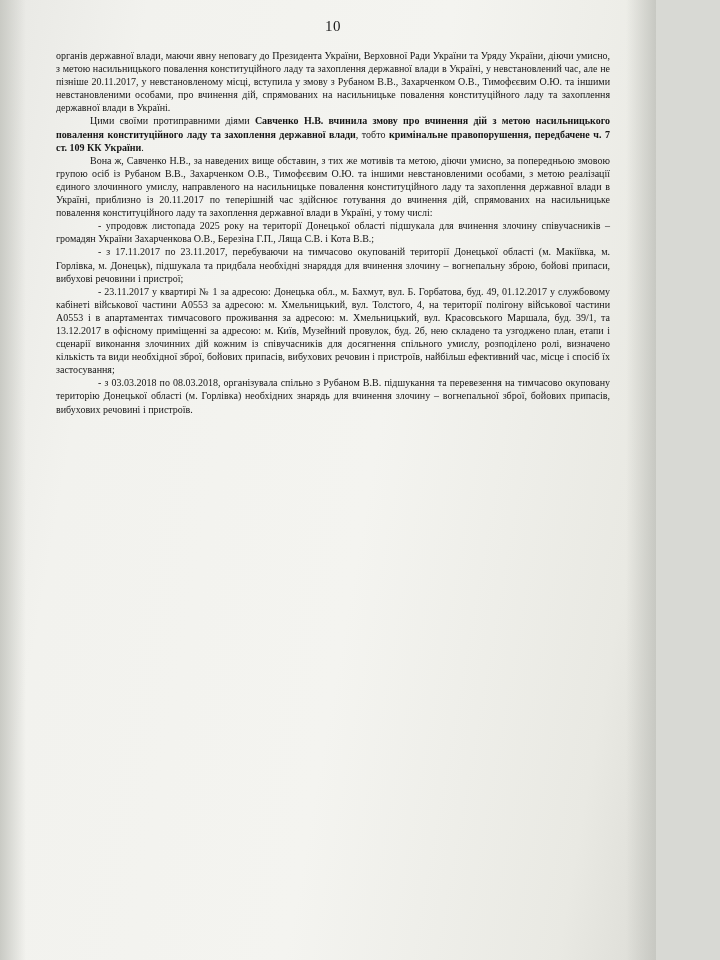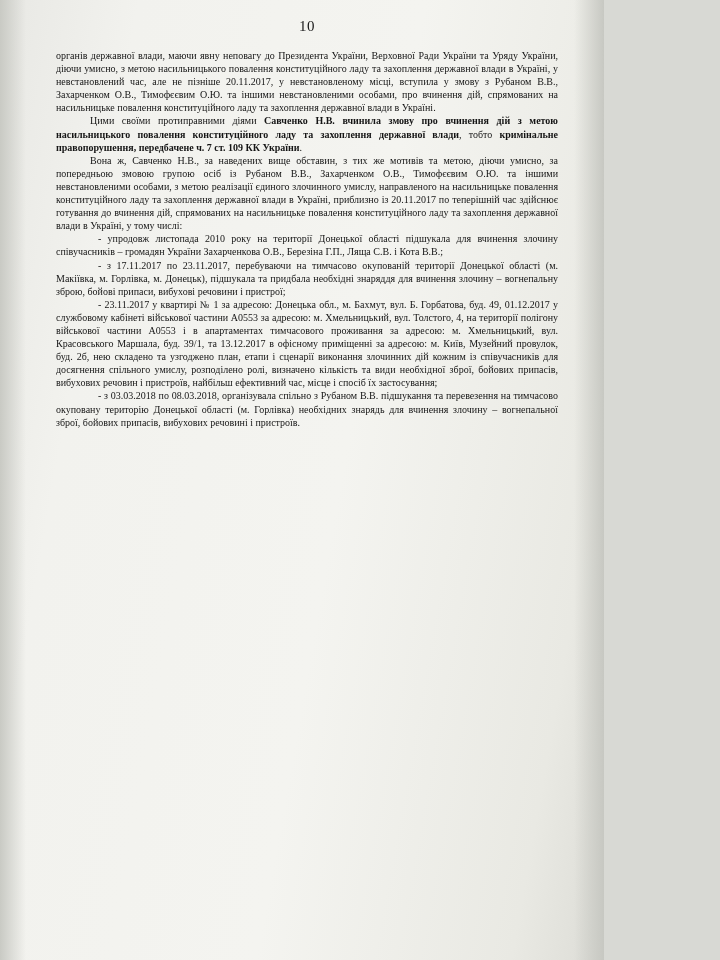--- a/index.html
+++ b/index.html
@@ -8,21 +8,21 @@
   }
   body {
     width: 720px;
     height: 960px;
     background: #d8d9d4;
     font-family: "Liberation Serif", serif;
     overflow: hidden;
   }
   .page {
     position: relative;
-    width: 604px;
+    width: 656px;
     height: 960px;
     background: linear-gradient(100deg, #e8e8e4 0%, #f2f2ee 18%, #f4f4f0 55%, #e9e9e3 88%, #dcdcd6 100%);
     box-sizing: border-box;
     padding: 18px 46px 10px 56px;
   }
   
   .page:before {
     content: "";
     position: absolute;
     left: 0; top: 0; bottom: 0;
@@ -73,19 +73,19 @@
 <body>
 
 <div class="page">
 
   <div class="page-number">10</div>
 
   <div class="body-text">
       <p><span>органів державної влади, маючи явну неповагу до Президента України, Верховної Ради України та Уряду України, діючи умисно, з метою насильницького повалення конституційного ладу та захоплення державної влади в Україні, у невстановлений час, але не пізніше 20.11.2017, у невстановленому місці, вступила у змову з Рубаном В.В., Захарченком О.В., Тимофєєвим О.Ю. та іншими невстановленими особами, про вчинення дій, спрямованих на насильницьке повалення конституційного ладу та захоплення державної влади в Україні.</span></p>
       <p class="indent"><span>Цими своїми протиправними діями </span><span class="b">Савченко Н.В. вчинила змову про вчинення дій з метою насильницького повалення конституційного ладу та захоплення державної влади</span><span>, тобто </span><span class="b">кримінальне правопорушення, передбачене ч. 7 ст. 109 КК України</span><span>.</span></p>
       <p class="indent"><span>Вона ж, Савченко Н.В., за наведених вище обставин, з тих же мотивів та метою, діючи умисно, за попередньою змовою групою осіб із Рубаном В.В., Захарченком О.В., Тимофєєвим О.Ю. та іншими невстановленими особами, з метою реалізації єдиного злочинного умислу, направленого на насильницьке повалення конституційного ладу та захоплення державної влади в Україні, приблизно із 20.11.2017 по теперішній час здійснює готування до вчинення дій, спрямованих на насильницьке повалення конституційного ладу та захоплення державної влади в Україні, у тому числі:</span></p>
-      <p class="dash-indent"><span>- упродовж листопада 2010 року на території Донецької області підшукала для вчинення злочину співучасників – громадян України Захарченкова О.В., Березіна Г.П., Ляща С.В. і Кота В.В.;</span></p>
+      <p class="dash-indent"><span>- упродовж листопада 2025 року на території Донецької області підшукала для вчинення злочину співучасників – громадян України Захарченкова О.В., Березіна Г.П., Ляща С.В. і Кота В.В.;</span></p>
       <p class="dash-indent"><span>- з 17.11.2017 по 23.11.2017, перебуваючи на тимчасово окупованій території Донецької області (м. Макіївка, м. Горлівка, м. Донецьк), підшукала та придбала необхідні знаряддя для вчинення злочину – вогнепальну зброю, бойові припаси, вибухові речовини і пристрої;</span></p>
       <p class="dash-indent"><span>- 23.11.2017 у квартирі № 1 за адресою: Донецька обл., м. Бахмут, вул. Б. Горбатова, буд. 49, 01.12.2017 у службовому кабінеті військової частини А0553 за адресою: м. Хмельницький, вул. Толстого, 4, на території полігону військової частини А0553 і в апартаментах тимчасового проживання за адресою: м. Хмельницький, вул. Красовського Маршала, буд. 39/1, та 13.12.2017 в офісному приміщенні за адресою: м. Київ, Музейний провулок, буд. 2б, нею складено та узгоджено план, етапи і сценарії виконання злочинних дій кожним із співучасників для досягнення спільного умислу, розподілено ролі, визначено кількість та види необхідної зброї, бойових припасів, вибухових речовин і пристроїв, найбільш ефективний час, місце і спосіб їх застосування;</span></p>
       <p class="dash-indent"><span>- з 03.03.2018 по 08.03.2018, організувала спільно з Рубаном В.В. підшукання та перевезення на тимчасово окуповану територію Донецької області (м. Горлівка) необхідних знарядь для вчинення злочину – вогнепальної зброї, бойових припасів, вибухових речовині і пристроїв.</span></p>
     </div>
 
 </div>
 
 </body></html>

